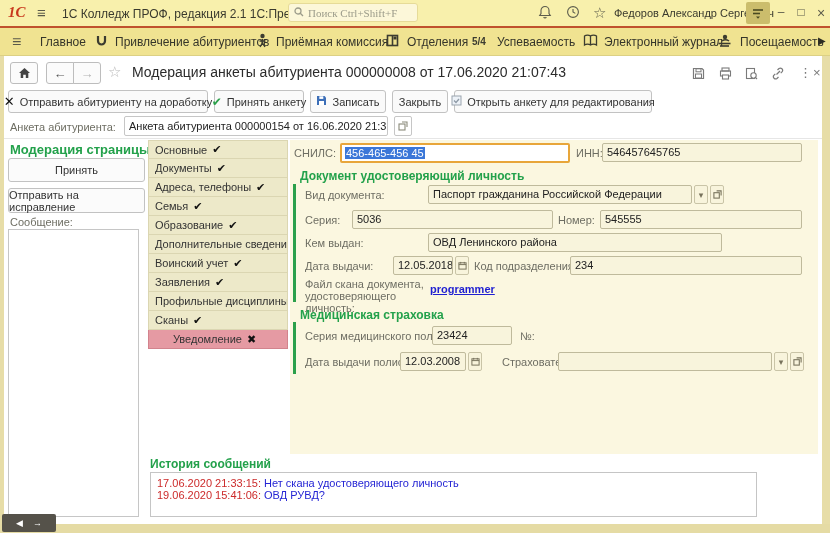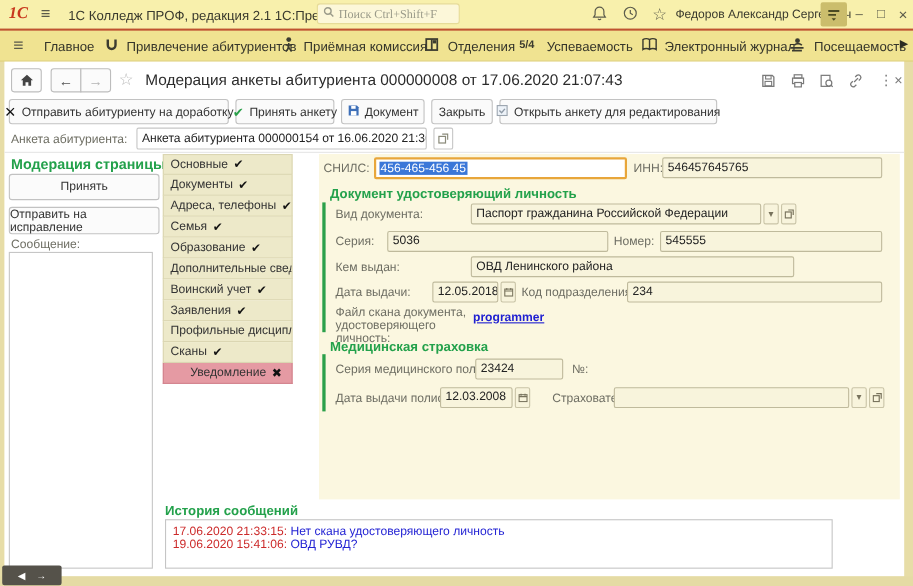--- a/index.html
+++ b/index.html
@@ -42,21 +42,21 @@
   .finp { background:#F8F4DC; border:1px solid #BFBA9C; border-radius:2px; height:19px; line-height:17px; padding:0 4px; font-size:11px; color:#222; white-space:nowrap; overflow:hidden; }
   .fieldbtn { width:14px; height:19px; border:1px solid #C9C4A7; border-radius:2px; background:#F8F4DC; display:flex; align-items:center; justify-content:center; color:#77725c; font-size:9px; }
   .whitebtn { background:#fff; border:1px solid #C6C6C6; }
 
   .greenhead { color:#23A14B; font-weight:bold; font-size:12px; white-space:nowrap; }
   .vbar { width:3px; background:#2BA04A; }
 
   .panelbtn { background:#FBFBFB; border:1px solid #C2C2C2; border-radius:3px; display:flex; align-items:center; justify-content:center; font-size:11px; color:#333; }
   .msgarea { background:#fff; border:1px solid #C6C6C6; resize:none; outline:none; }
 
-  .tab { width:118px; height:19px; background:#EDE9C9; border:1px solid #DBD6B2; border-top:none; padding:0 6px; display:flex; align-items:center; gap:5px; font-size:11px; color:#333; white-space:nowrap; overflow:hidden; }
+  .tab { width:140px; height:19px; background:#EDE9C9; border:1px solid #DBD6B2; border-top:none; padding:0 6px; display:flex; align-items:center; gap:5px; font-size:11px; color:#333; white-space:nowrap; overflow:hidden; }
   .tab:first-child { border-top:1px solid #DBD6B2; }
   .tab .mark { font-weight:bold; color:#111; font-size:11px; }
   .tab.error { background:#E59AA3; border-color:#D2838D;padding-left:24px; }
 
   .formpane { background:#FBF7E0; }
   .snils { background:#fff; border:2px solid #E8A63A; border-radius:2px; height:20px; line-height:16px; padding:0 3px; font-size:11px; }
   .sel { background:#3B77D8; color:#fff; padding:0 1px; }
   .filelink { color:#1F1FD1; font-weight:bold; text-decoration:underline; font-size:11px; }
 
   .histbox { background:#fff; border:1px solid #C5C5C5; }
@@ -205,21 +205,21 @@
   <div class="abs cmdbtn" style="left:214px;top:90px;width:90px;">
     <span class="checkglyph">✔</span>
     <span>Принять анкету</span>
   </div>
   <div class="abs cmdbtn" style="left:310px;top:90px;width:76px;">
     <span><svg width="11" height="11" viewBox="0 0 11 11">
           <path d="M1 1 h7.5 L10 2.5 V10 H1 Z" fill="#3D6FB8"></path>
           <rect x="3" y="6" width="5" height="4" fill="#fff"></rect>
           <rect x="3.3" y="1.3" width="4" height="2.6" fill="#fff"></rect>
         </svg></span>
-    <span>Документ</span>
+    <span>Записать</span>
   </div>
   <div class="abs cmdbtn" style="left:392px;top:90px;width:56px;">
     <span>Закрыть</span>
   </div>
   <div class="abs cmdbtn" style="left:454px;top:90px;width:198px;">
     <span><svg width="11" height="11" viewBox="0 0 11 11">
           <rect x="1" y="1" width="9" height="9" fill="#EDF2F8" stroke="#9aa4ae" stroke-width="1"></rect>
           <path d="M3 5.5 l2 2 l3-3.5" fill="none" stroke="#8e9aa6" stroke-width="1.3"></path>
         </svg></span>
     <span>Открыть анкету для редактирования</span>

